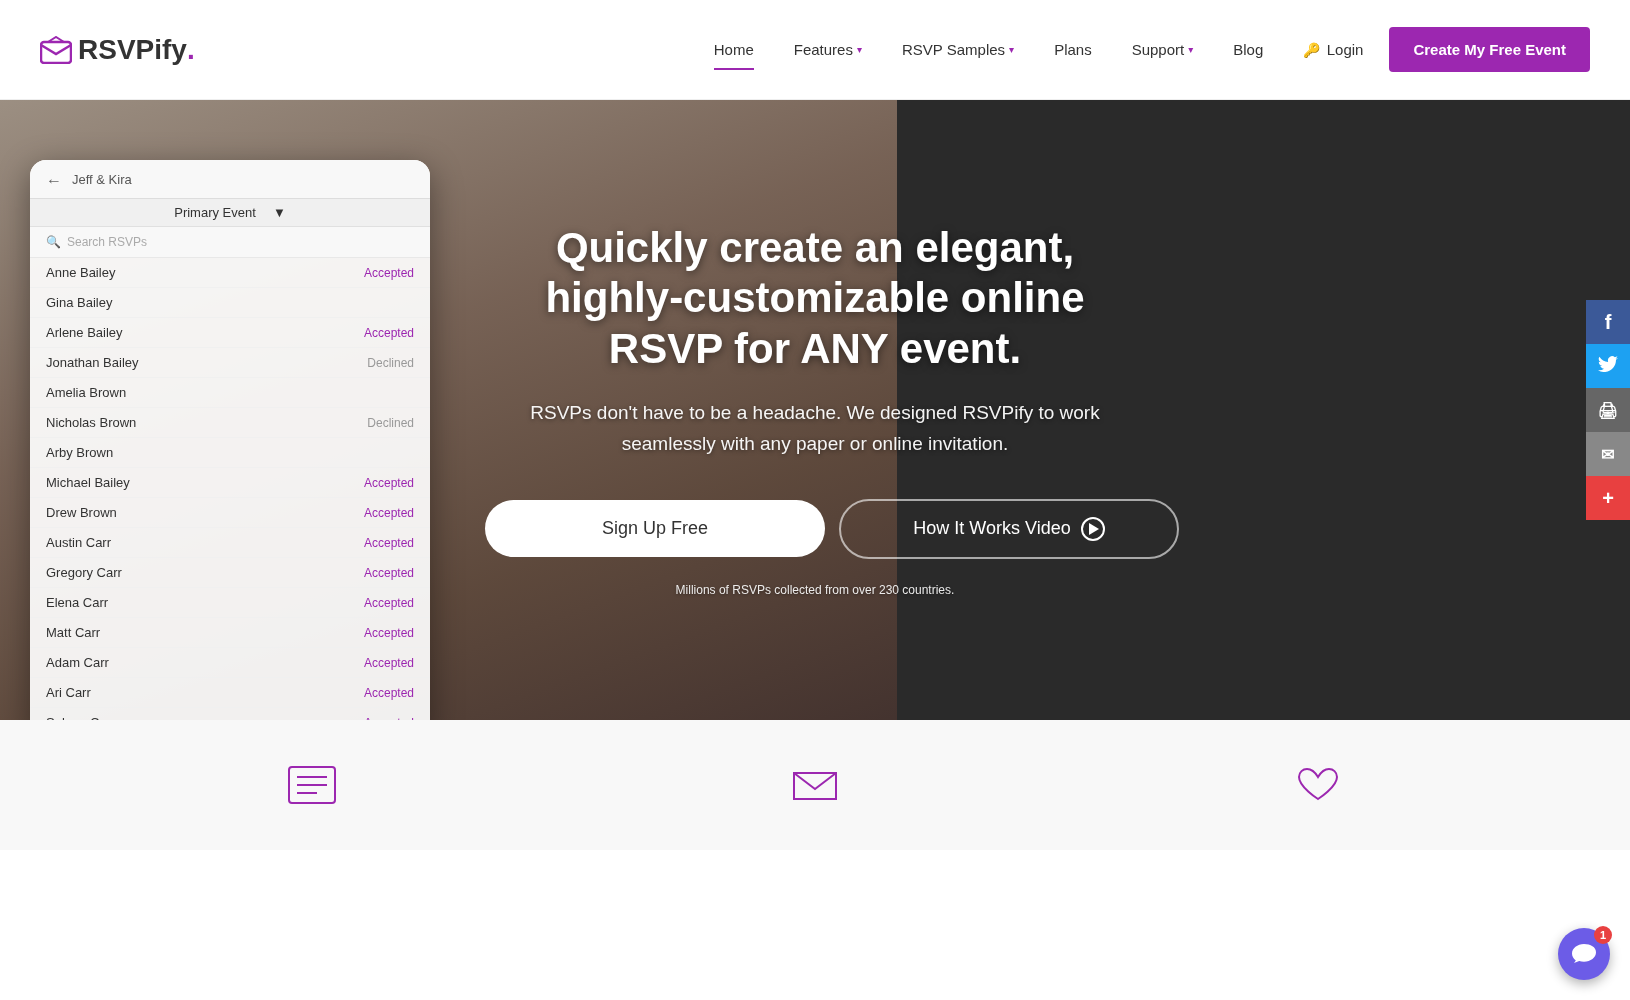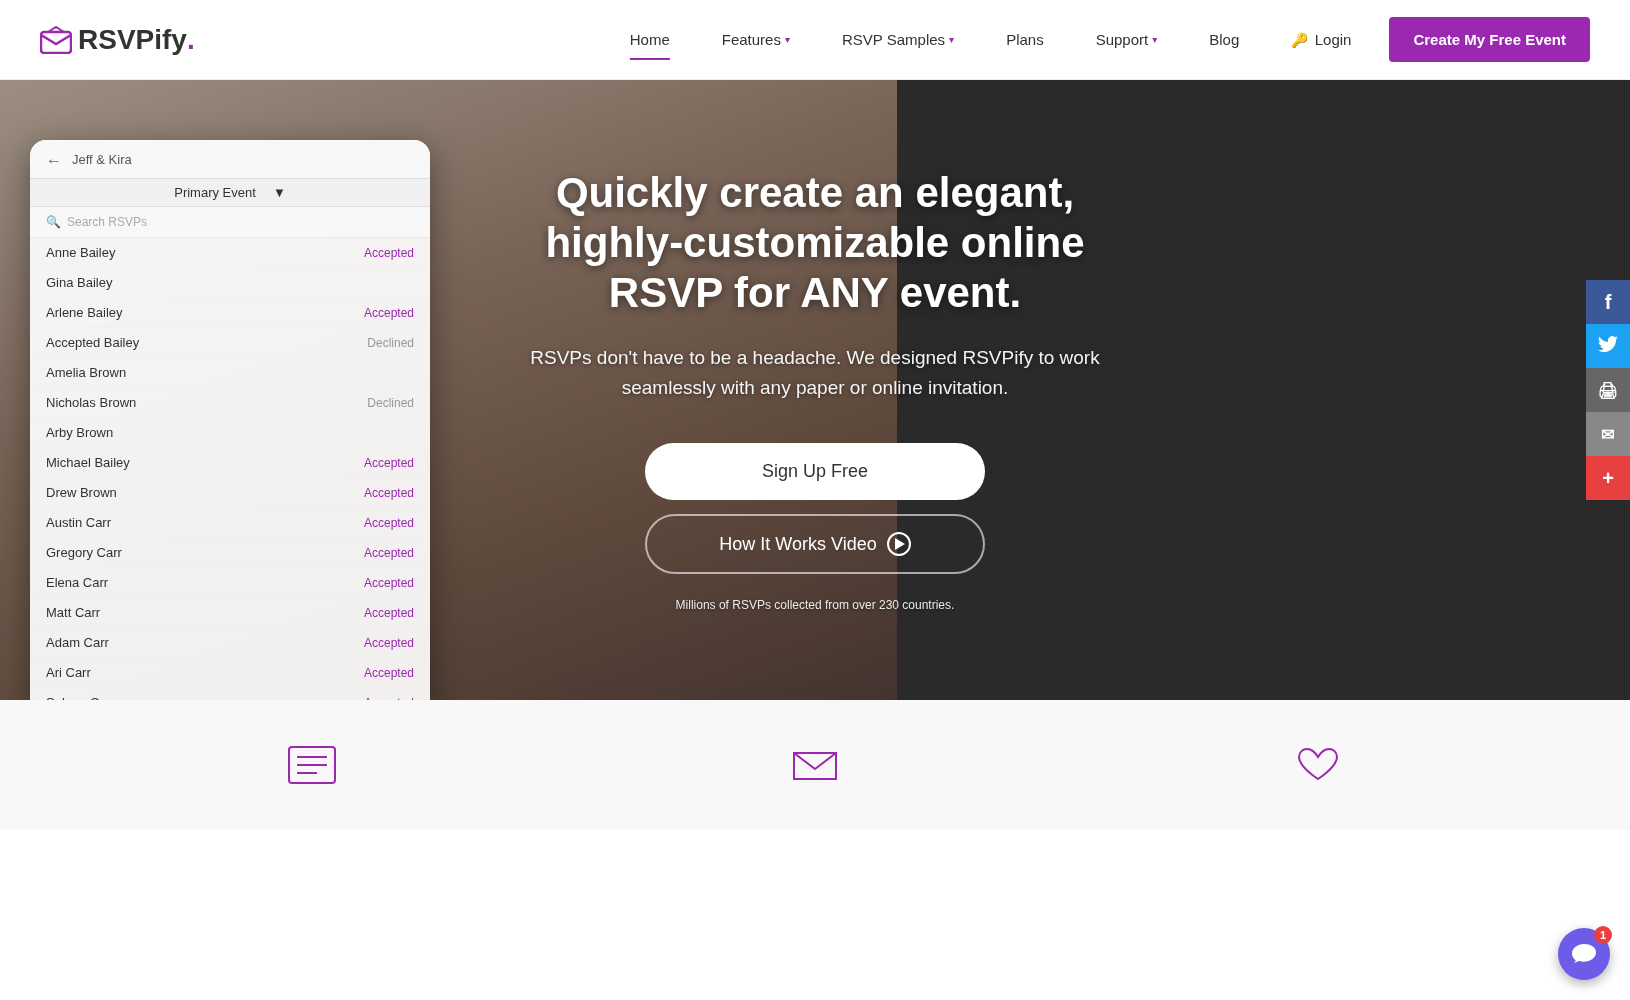--- a/index.html
+++ b/index.html
@@ -4,21 +4,21 @@
   <style>
     * { box-sizing: border-box; margin: 0; padding: 0; }
     body { font-family: 'Helvetica Neue', Arial, sans-serif; background: #fff; overflow-x: hidden; }
 
     
     .header {
       display: flex;
       align-items: center;
       justify-content: space-between;
       padding: 0 40px;
-      height: 80px;
+      height: 100px;
       background: #fff;
       border-bottom: 1px solid #eee;
       position: relative;
       z-index: 10;
     }
     .logo {
       display: flex;
       align-items: center;
       font-size: 28px;
       font-weight: 800;
@@ -29,21 +29,21 @@
       width: 32px;
       height: 28px;
       margin-right: 6px;
     }
     .logo-dot {
       color: #9c27b0;
     }
     .nav {
       display: flex;
       align-items: center;
-      gap: 24px;
+      gap: 12px;
     }
     .nav-item {
       padding: 8px 14px;
       font-size: 15px;
       color: #333;
       text-decoration: none;
       cursor: pointer;
       display: flex;
       align-items: center;
       gap: 4px;
@@ -181,21 +181,21 @@
     }
     .hero-subtitle {
       font-size: 19px;
       line-height: 1.6;
       margin-bottom: 40px;
       text-shadow: 0 1px 4px rgba(0,0,0,0.5);
       color: rgba(255,255,255,0.95);
     }
     .hero-buttons {
       display: flex;
-      flex-direction: column;
+      flex-direction: row;
       align-items: center;
       gap: 14px;
       margin-bottom: 24px;
     }
     .btn-signup {
       background: #fff;
       color: #333;
       border: none;
       padding: 18px 80px;
       font-size: 18px;
@@ -388,21 +388,21 @@
         </div>
         <div class="phone-row">
           <span class="name">Gina Bailey</span>
           <span class=""></span>
         </div>
         <div class="phone-row">
           <span class="name">Arlene Bailey</span>
           <span class="status-accepted">Accepted</span>
         </div>
         <div class="phone-row">
-          <span class="name">Accepted Bailey</span>
+          <span class="name">Jonathan Bailey</span>
           <span class="status-declined">Declined</span>
         </div>
         <div class="phone-row">
           <span class="name">Amelia Brown</span>
           <span class=""></span>
         </div>
         <div class="phone-row">
           <span class="name">Nicholas Brown</span>
           <span class="status-declined">Declined</span>
         </div>

